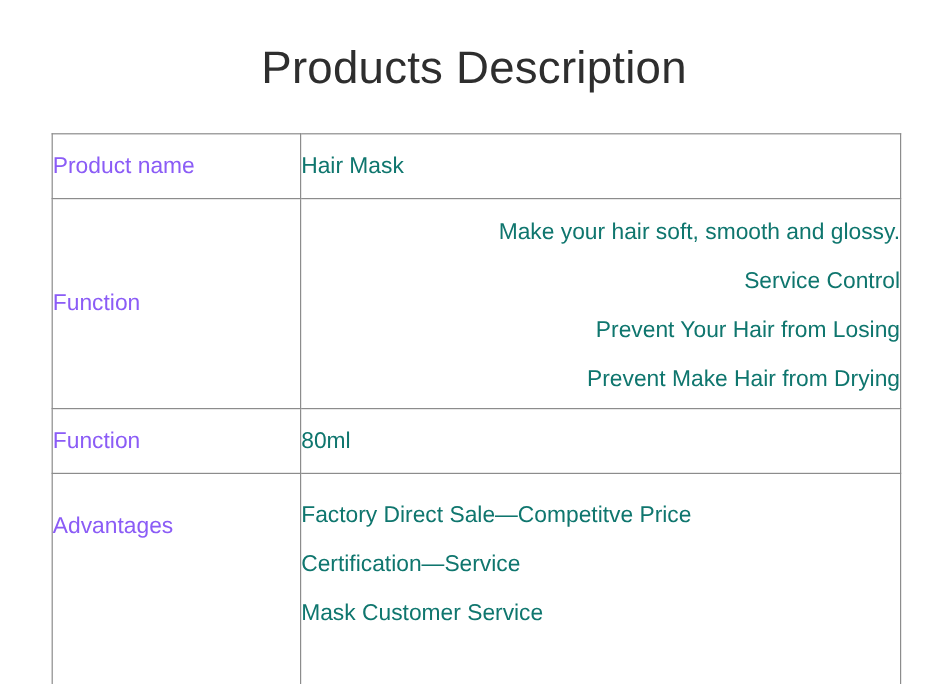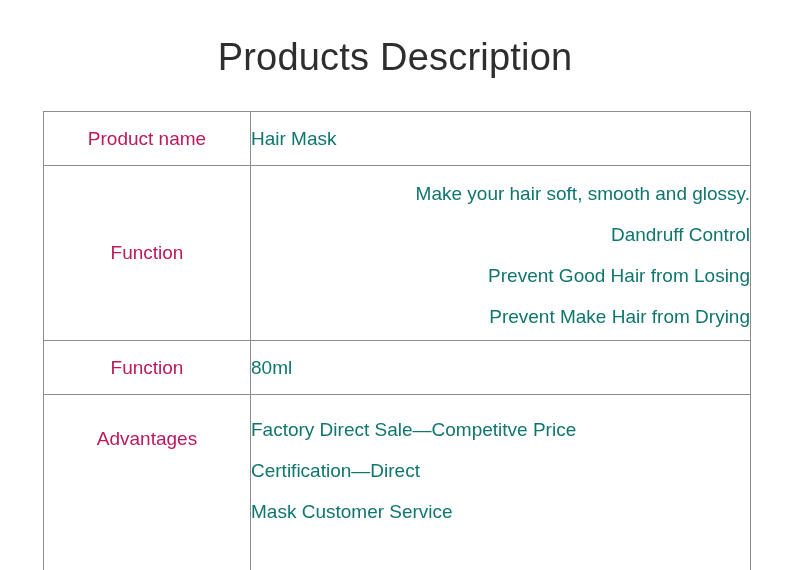--- a/index.html
+++ b/index.html
@@ -40,23 +40,22 @@
     border-collapse: collapse;
     table-layout: fixed;
   }
   .spec-table td {
     border: 1px solid #8c8c8c;
     padding: 0;
     vertical-align: middle;
   }
   .col-label {
     width: 206px;
-    text-align: center;
     font-size: 19px;
-    color: #be185d;
+    color: #8b5cf6;
     padding: 6px 8px;
   }
   .col-value {
     width: 499px;
     text-align: left;
     font-size: 19px;
     color: #0f766e;
     padding: 6px 0 6px 26px;
   }
   .value-lines {
@@ -114,42 +113,42 @@
             <div class="value-line">Hair Mask</div>
           </div>
         </td>
       </tr>
 
       <tr class="row-function">
         <td class="col-label">Function</td>
         <td class="col-value">
           <div class="value-lines">
             <div class="value-line">Make your hair soft, smooth and glossy.</div>
-            <div class="value-line">Dandruff Control</div>
-            <div class="value-line">Prevent Good Hair from Losing</div>
+            <div class="value-line">Service Control</div>
+            <div class="value-line">Prevent Your Hair from Losing</div>
             <div class="value-line">Prevent Make Hair from Drying</div>
           </div>
         </td>
       </tr>
 
       <tr class="row-single">
         <td class="col-label">Function</td>
         <td class="col-value">
           <div class="value-lines">
             <div class="value-line">80ml</div>
           </div>
         </td>
       </tr>
 
       <tr class="row-advantages">
         <td class="col-label">Advantages</td>
         <td class="col-value">
           <div class="value-lines">
             <div class="value-line">Factory Direct Sale—Competitve Price</div>
-            <div class="value-line">Certification—Direct</div>
+            <div class="value-line">Certification—Service</div>
             <div class="value-line">Mask Customer Service</div>
           </div>
         </td>
       </tr>
 
     </tbody>
   </table>
 
 </div>
 

